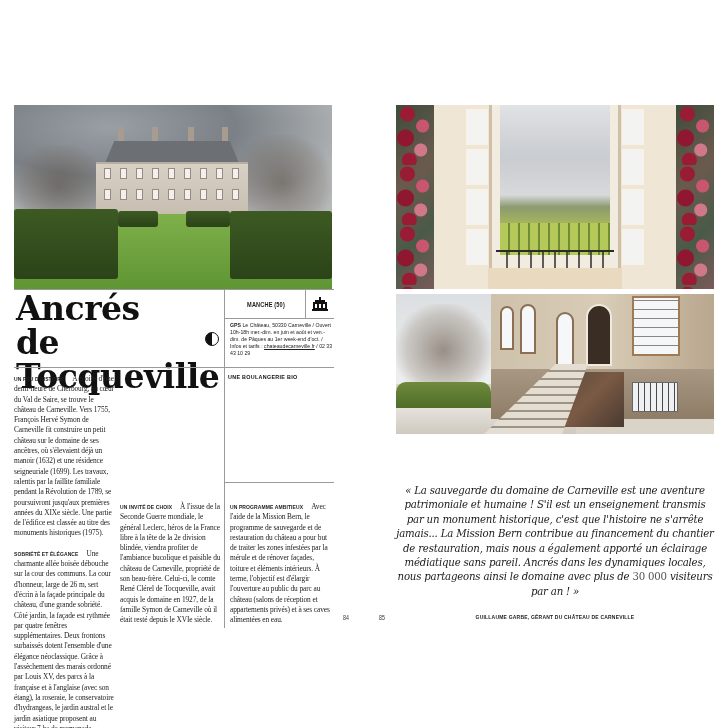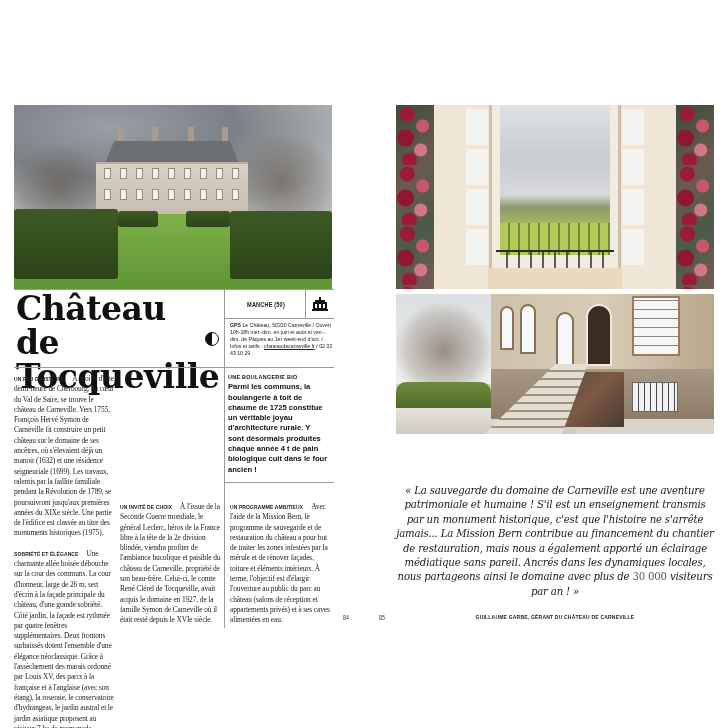--- a/index.html
+++ b/index.html
@@ -149,21 +149,21 @@
     <div class="lawn"></div>
     <div class="hedge" style="left:0;top:104px;width:104px;height:70px"></div>
     <div class="hedge" style="left:104px;top:106px;width:40px;height:16px"></div>
     <div class="hedge" style="left:172px;top:106px;width:44px;height:16px"></div>
     <div class="hedge" style="left:216px;top:106px;width:102px;height:68px"></div>
   </div>
 
   <div class="hline" style="left:14px;top:289px;width:320px"></div>
 
   <div class="title">
-    <div>Château</div>
+    <div>Ancrés</div>
     <div>de Tocqueville</div>
   </div>
 
   <div class="vline" style="left:224px;top:290px;height:338px"></div>
   <div class="vline" style="left:305px;top:290px;height:28px"></div>
   <div class="hline" style="left:224px;top:318px;width:110px"></div>
   <div class="hline" style="left:14px;top:367px;width:320px"></div>
 
   <div class="region">MANCHE (50)</div>
   <div class="monument-icon">
@@ -200,21 +200,20 @@
   <div class="col col2" style="top:620px;height:0;overflow:hidden"></div>
 
   <div class="col col2" style="top:502px">
     <p>
       <span class="kicker">UN INVITÉ DE CHOIX</span><span>À l'issue de la Seconde Guerre mondiale, le général Leclerc, héros de la France libre à la tête de la 2e division blindée, viendra profiter de l'ambiance bucolique et paisible du château de Carneville, propriété de son beau-frère. Celui-ci, le comte René Clérel de Tocqueville, avait acquis le domaine en 1927, de la famille Symon de Carneville où il était resté depuis le XVIe siècle.</span>
     </p>
   </div>
 
   <div class="sidebar-box">
     <div class="sb-title">UNE BOULANGERIE BIO</div>
-    <div>Parmi les communs, la boulangerie à toit de chaume de 1725 constitue un véritable joyau d'architecture rurale. Y sont désormais produites chaque année 4 t de pain biologique cuit dans le four ancien !</div>
   </div>
   <div class="hline" style="left:224px;top:482px;width:110px"></div>
 
   <div class="col col3">
     <p>
       <span class="kicker">UN PROGRAMME AMBITIEUX</span><span>Avec l'aide de la Mission Bern, le programme de sauvegarde et de restauration du château a pour but de traiter les zones infestées par la mérule et de rénover façades, toiture et éléments intérieurs. À terme, l'objectif est d'élargir l'ouverture au public du parc au château (salons de réception et appartements privés) et à ses caves alimentées en eau.</span>
     </p>
   </div>
 
   <div class="pagenum" style="left:342px">84</div>

